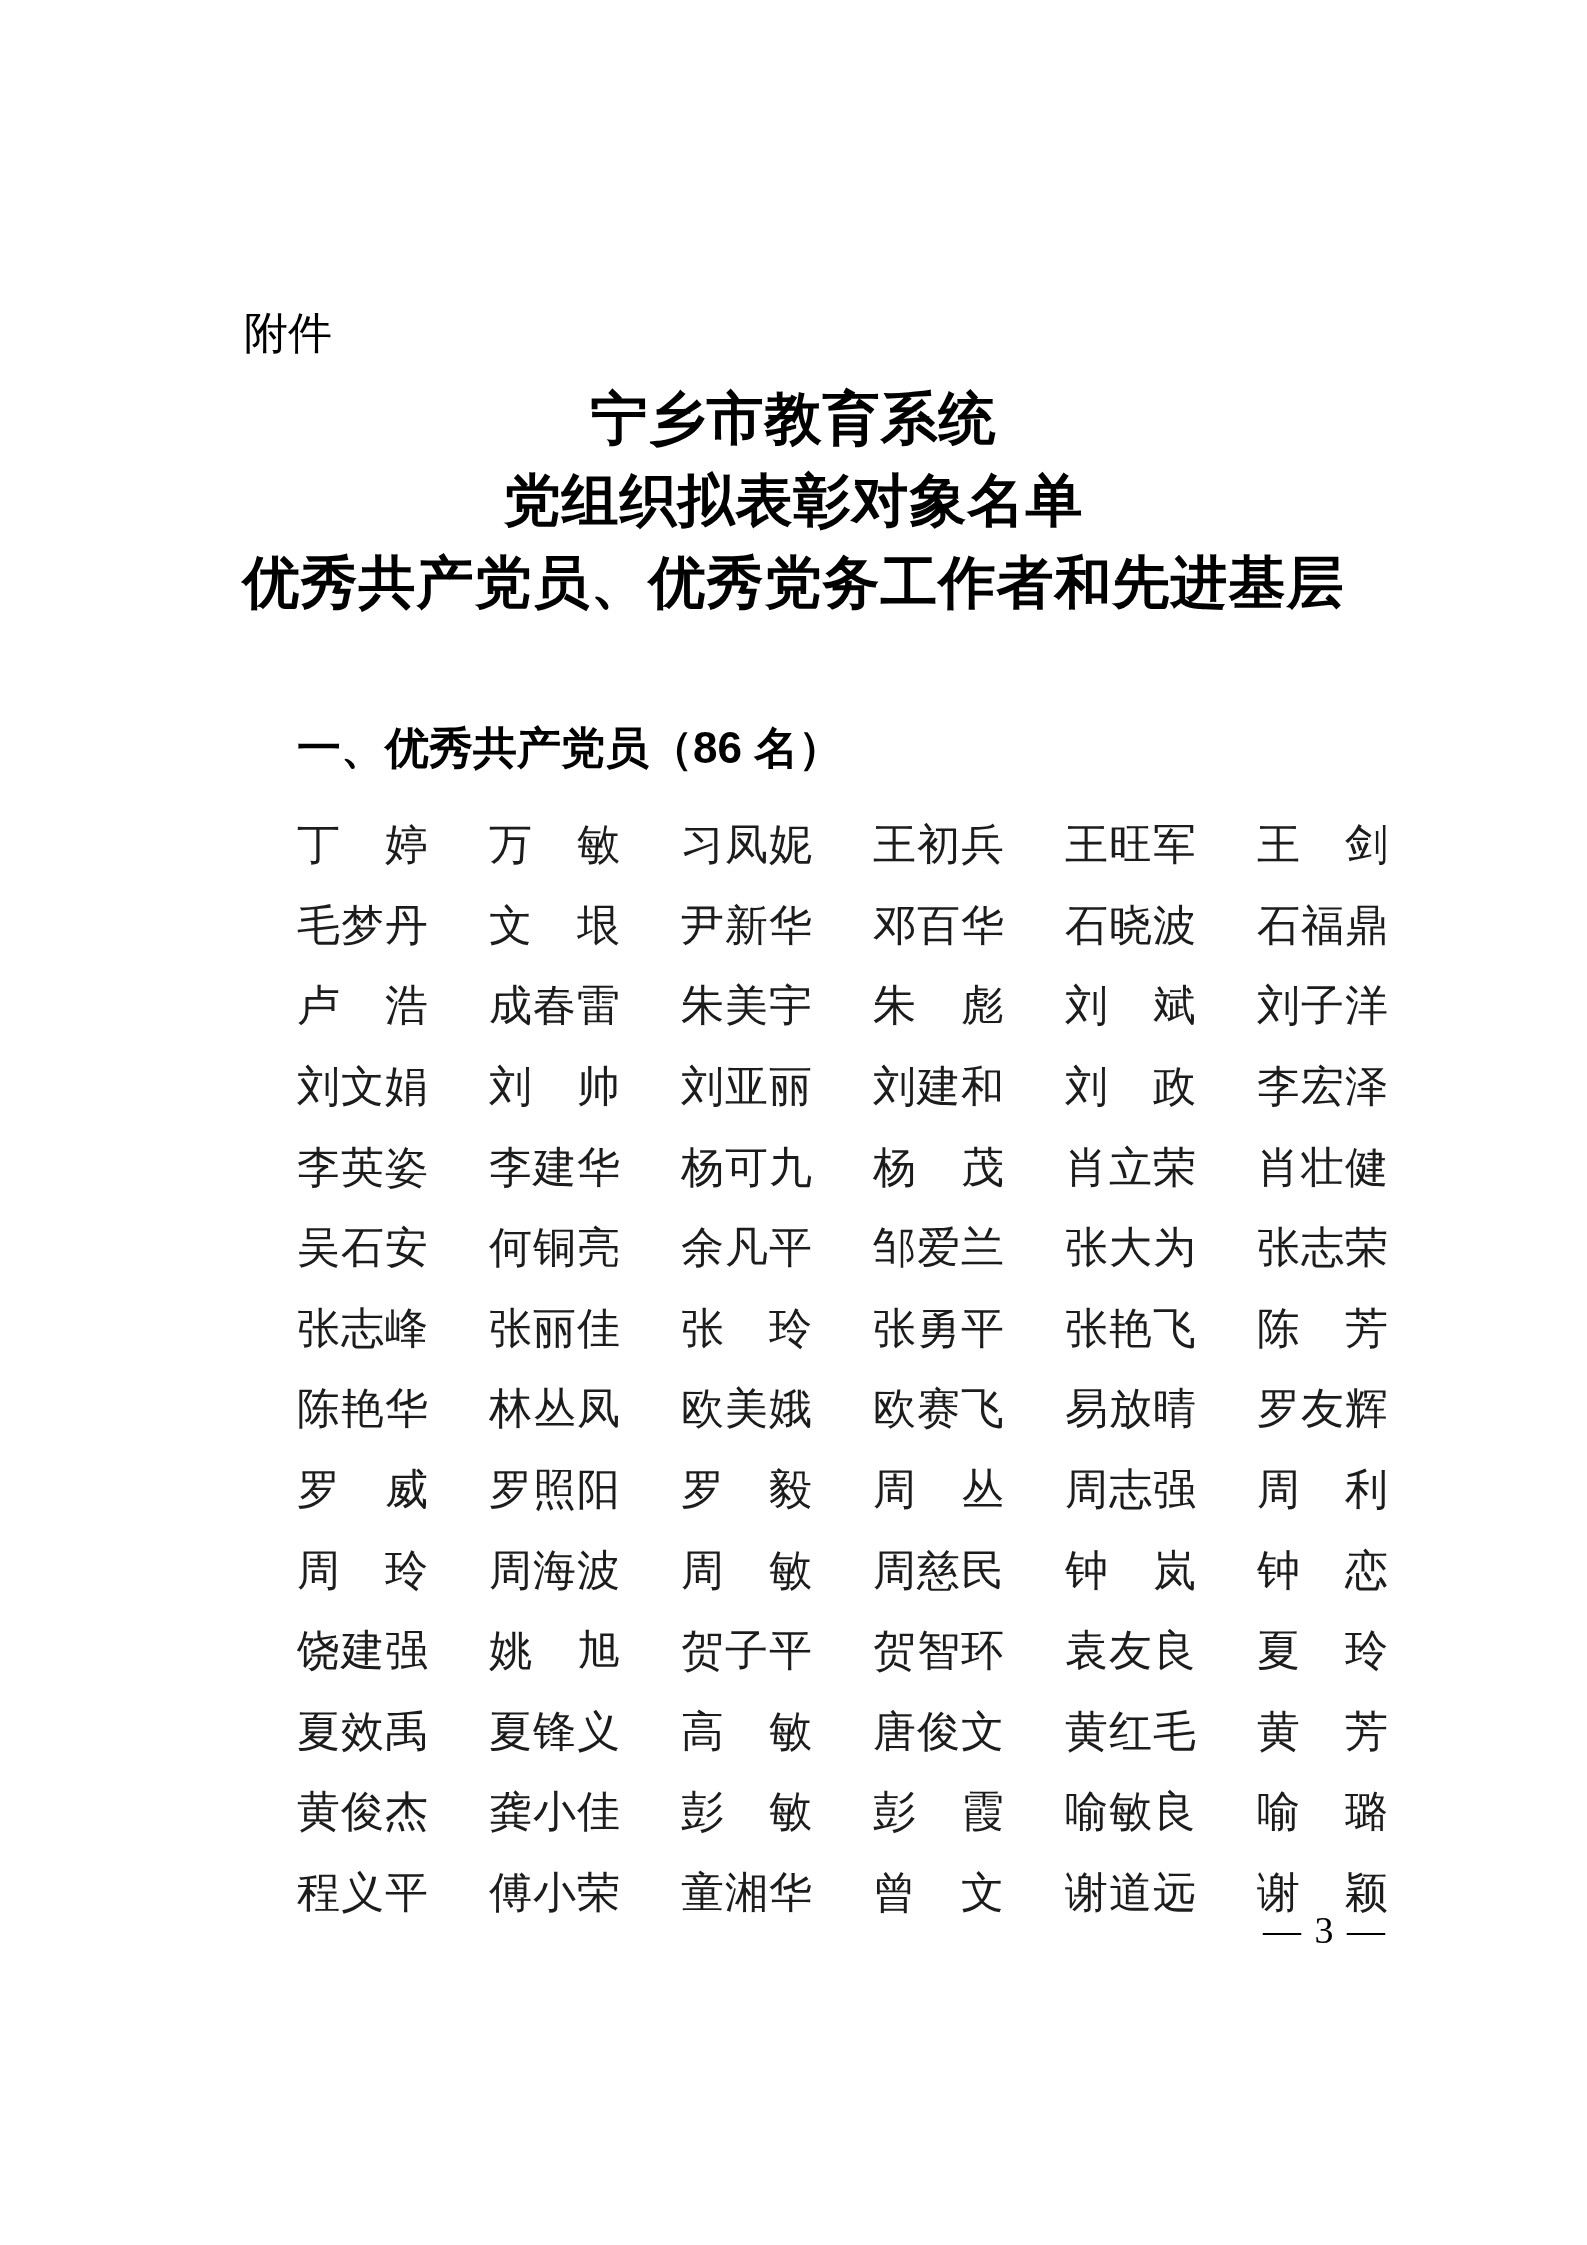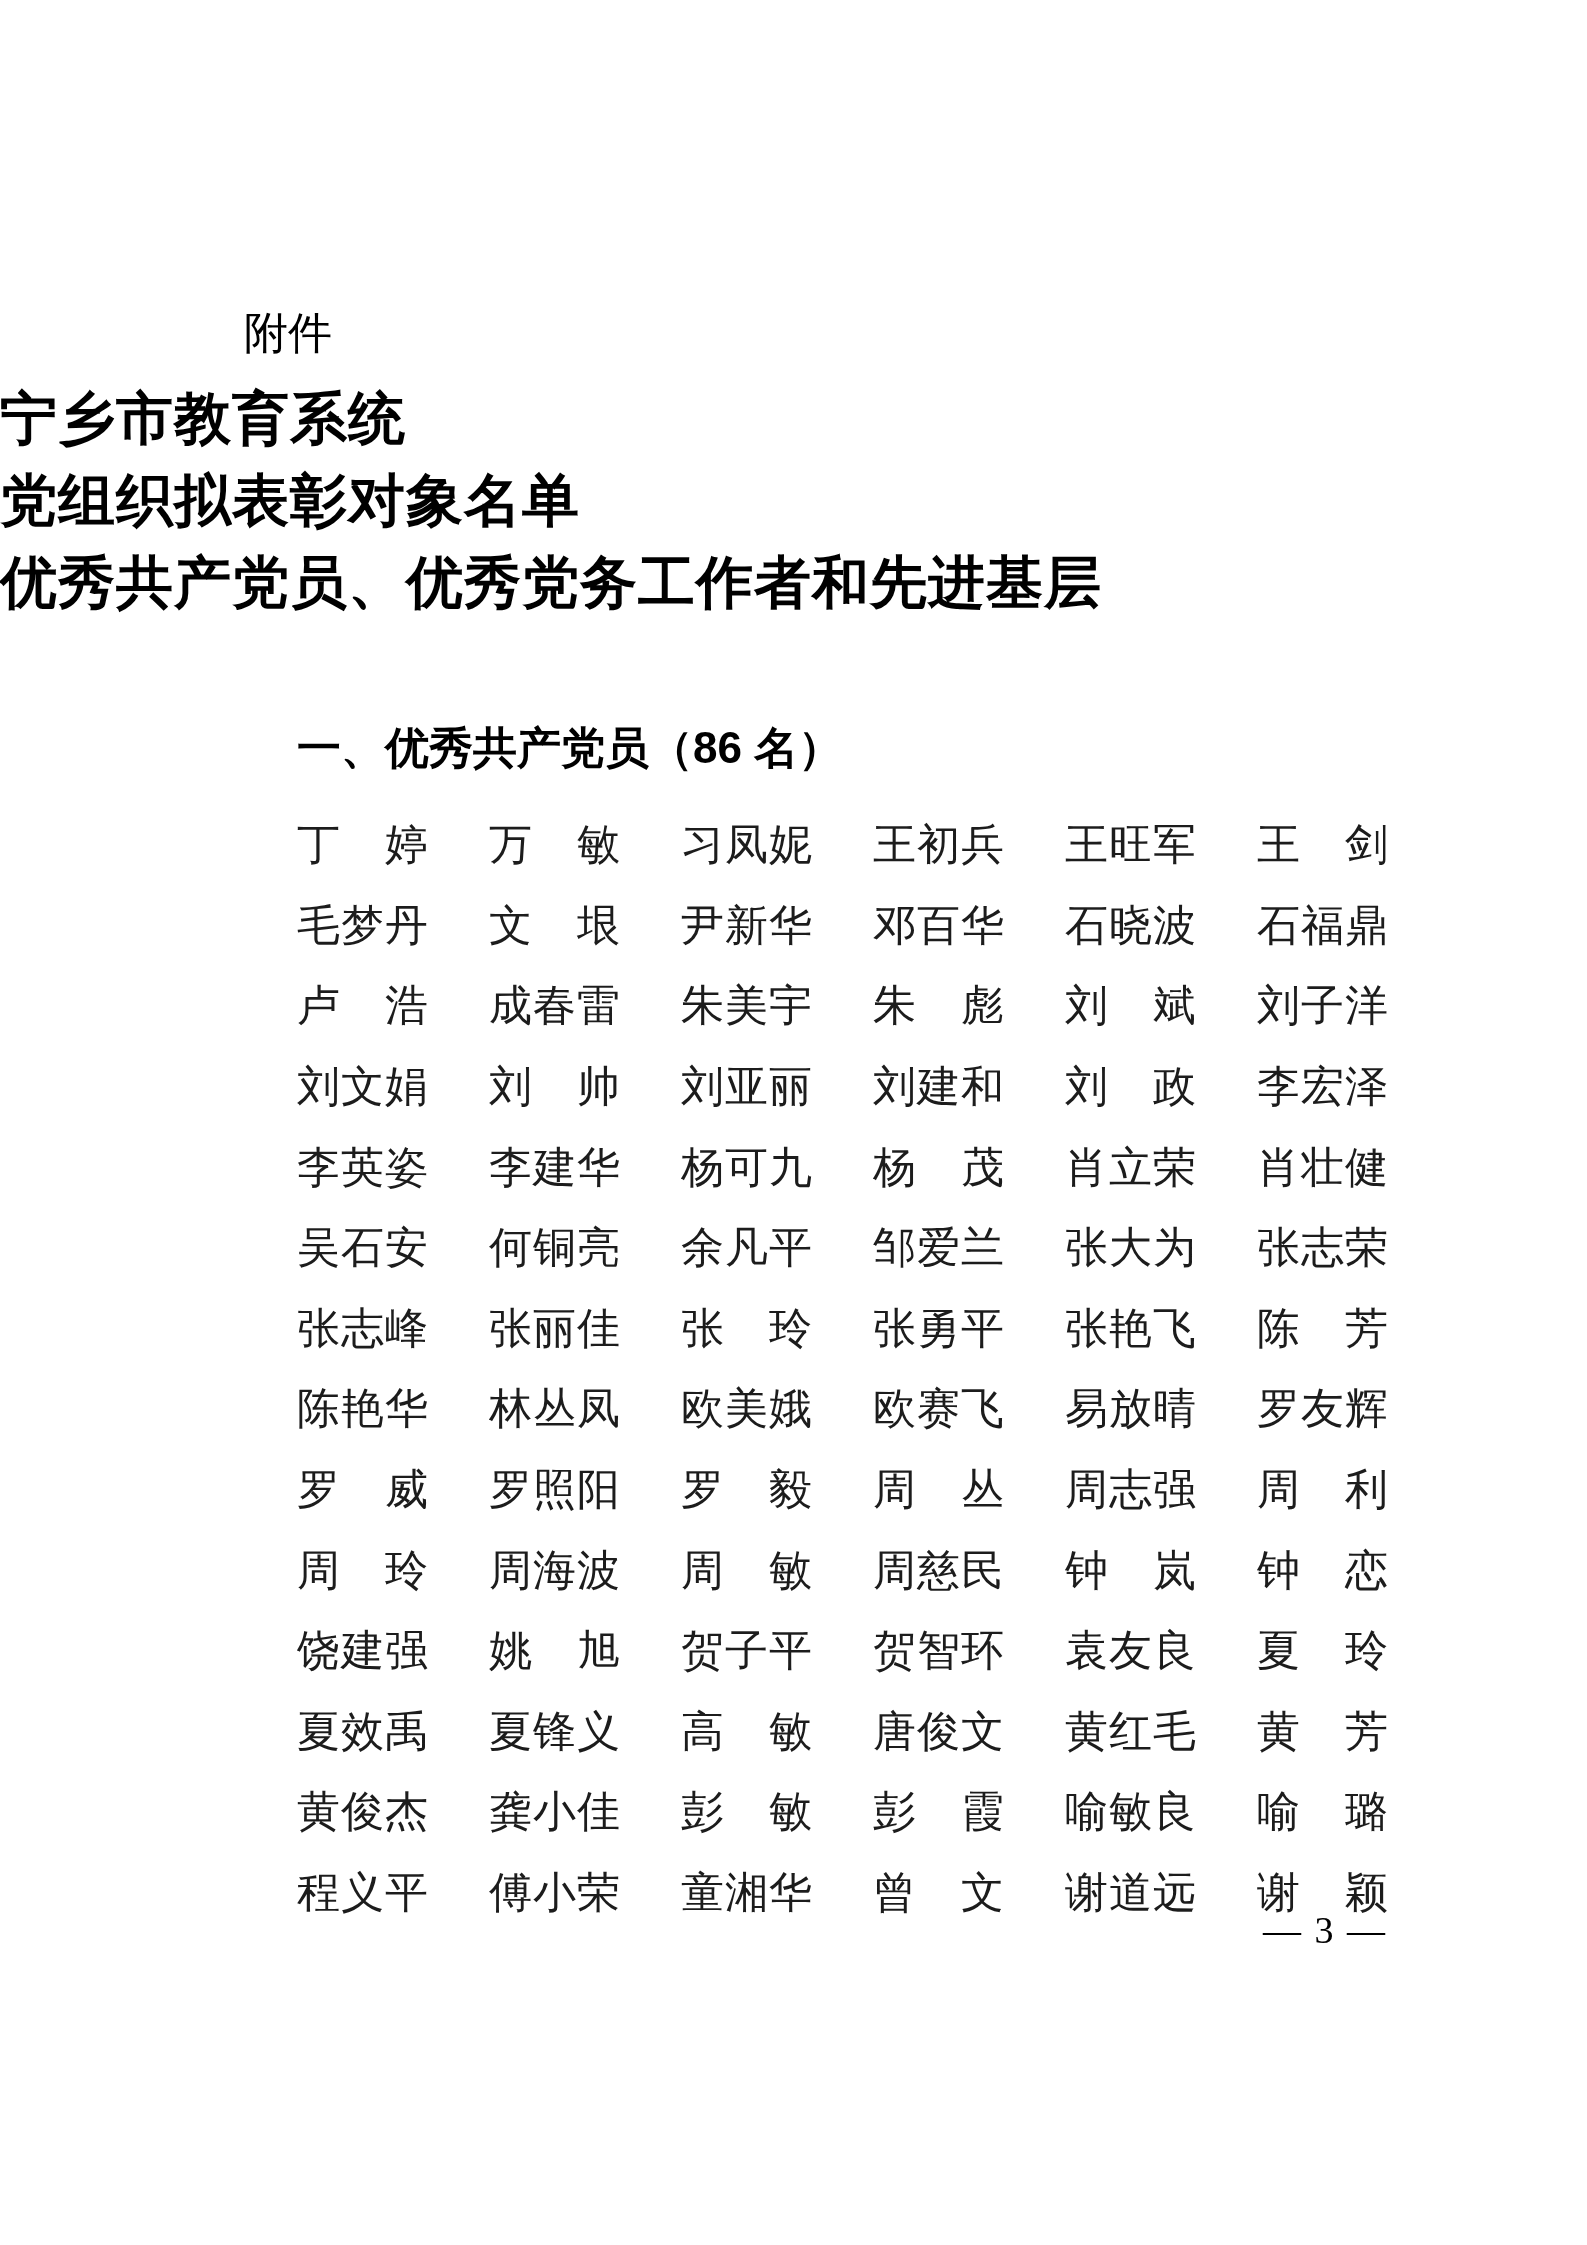--- a/index.html
+++ b/index.html
@@ -24,20 +24,21 @@
     font-size: 44px;
     line-height: 52px;
     color: #000000;
     margin-left: 44px;
   }
   .title-block {
     position: absolute;
     left: 0;
     right: 0;
     top: 378px;
+    text-align: center;
   }
   .title-line {
     font-family: "Liberation Serif", "DejaVu Serif", serif;
     font-weight: bold;
     font-size: 57px;
     line-height: 82px;
     letter-spacing: 1px;
     color: #000000;
     white-space: nowrap;
   }

